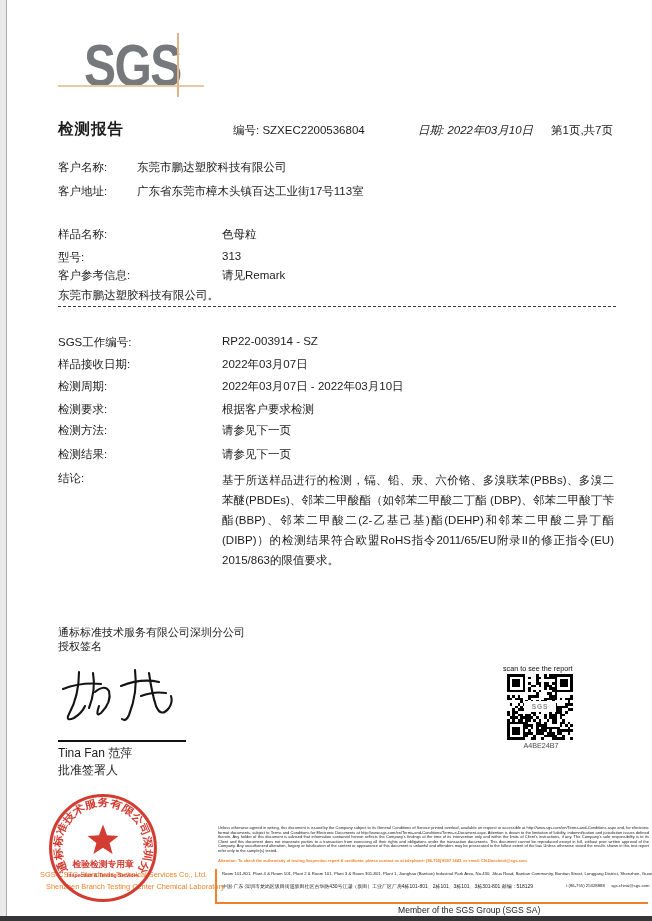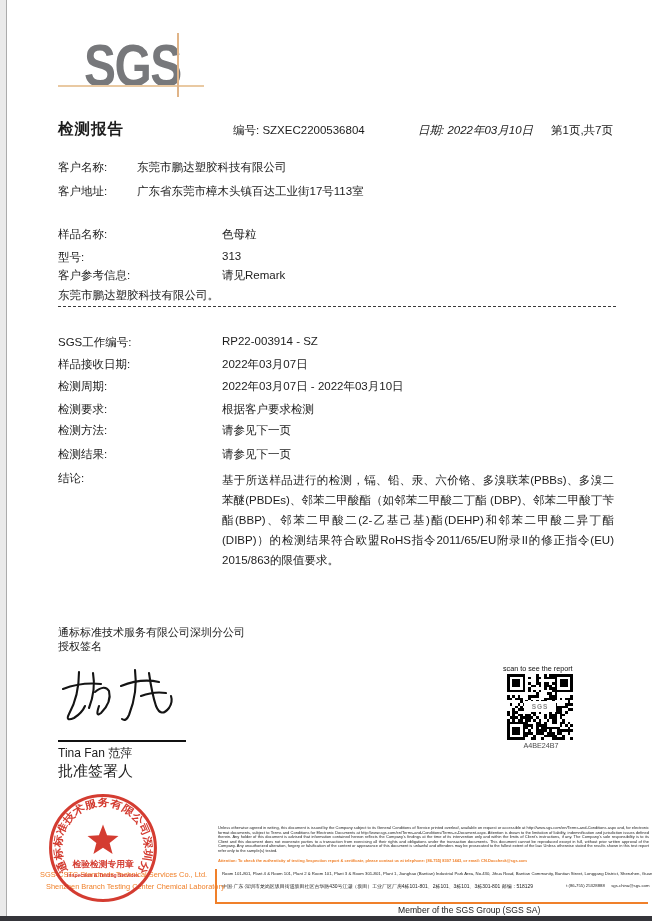--- a/index.html
+++ b/index.html
@@ -30,21 +30,21 @@
   .val222 { position:absolute; left:222px; white-space:nowrap; }
 
   .dashed-div { left:58px; top:306px; width:558px; border-top:1.5px dashed #3a3a3a; }
 
   .conclusion { left:222px; top:470px; width:392px; font-size:11.5px; line-height:20px; text-align:justify; }
 
   .sig-company { left:58px; top:625px; font-size:11px; }
   .sig-auth { left:58px; top:639px; font-size:11px; }
   .sig-underline { left:58px; top:740px; width:128px; height:1.5px; background:#111; }
   .sig-name { left:58px; top:745px; font-size:12px; }
-  .sig-role { left:58px; top:762px; font-size:15px; }
+  .sig-role { left:58px; top:762px; font-size:12px; }
   .sig-svg { left:55px; top:658px; }
 
   .qr-caption { left:503px; top:664px; width:76px; font-size:7.2px; text-align:left; color:#111; }
   .qr-box { left:507px; top:674px; width:66px; height:66px; display:grid; grid-template-columns:repeat(25,1fr); grid-template-rows:repeat(25,1fr); background:#fff; }
   .qr-box .qm { background:#000; }
   .qr-center { left:524px; top:701px; width:32px; height:11px; background:#fff; font-size:6.5px; font-weight:bold; color:#8a8a8a; text-align:center; line-height:11px; letter-spacing:1px; z-index:2; }
   .qr-code { left:503px; top:741px; width:76px; font-size:7.2px; text-align:center; color:#4a4a4a; }
 
   
   .stamp { left:47px; top:792px; z-index:3; opacity:0.95; }

